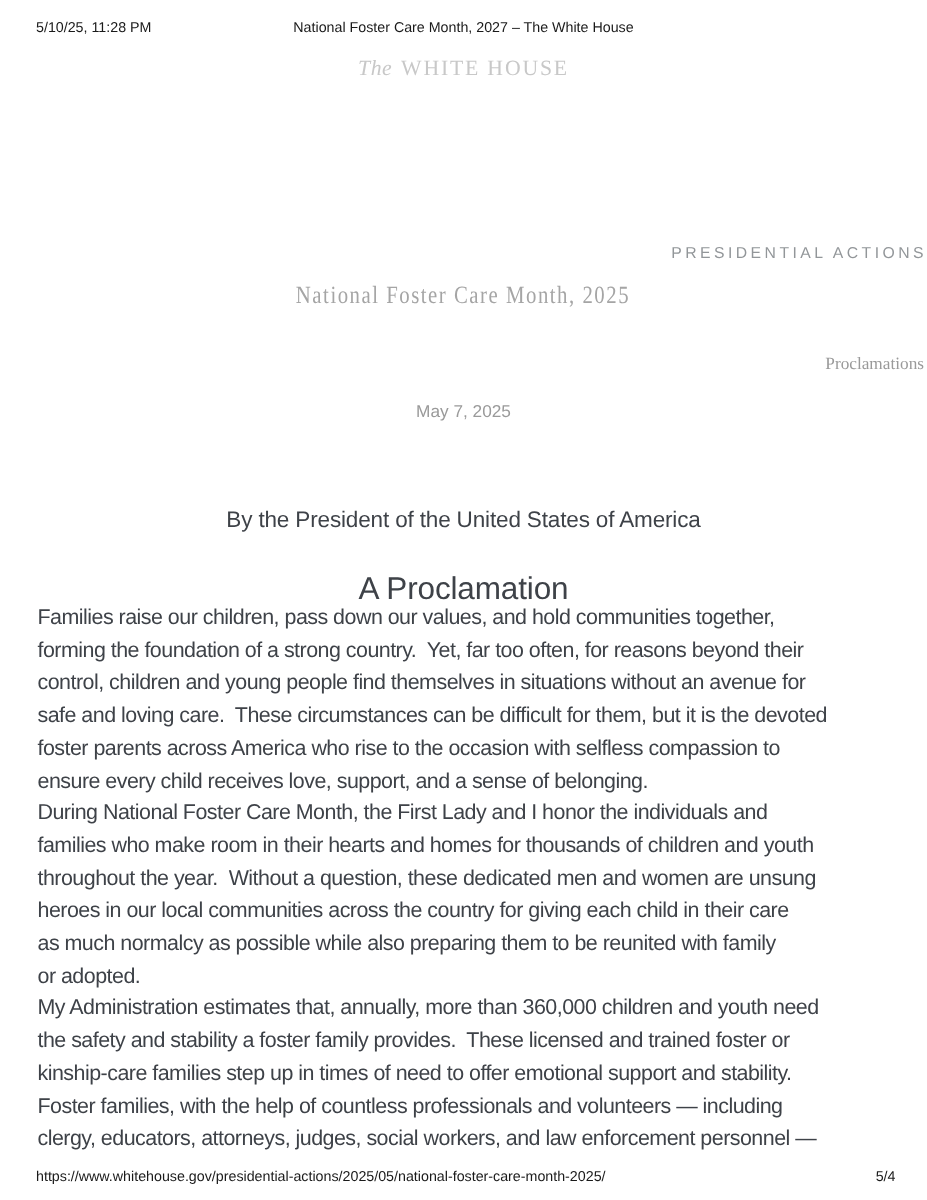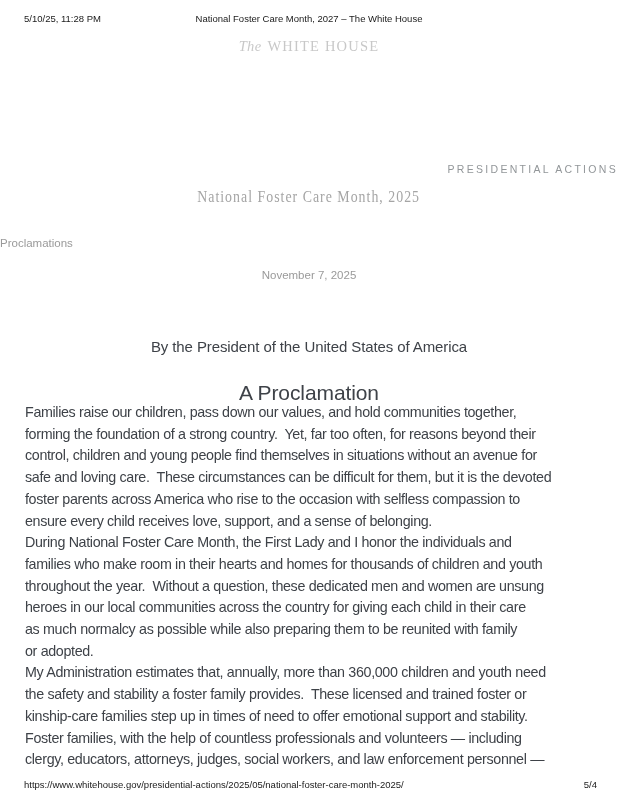--- a/index.html
+++ b/index.html
@@ -46,21 +46,21 @@
   .article-title {
     display: inline-block;
     font-family: "Liberation Serif", serif;
     font-size: 16.5px; font-weight: normal;
     color: #a5a5a5; letter-spacing: 1.2px;
     transform: scaleX(0.84); transform-origin: center;
     margin: 0;
   }
   .category {
     position: absolute; top: 237px; left: 0; right: 2px;
-    text-align: left; font-size: 11.5px; color: #9a9a9a;
+    text-align: right; font-size: 11.5px; color: #9a9a9a; font-family: Liberation Serif, serif;
   }
   .pub-date {
     position: absolute; top: 269px; left: 0; right: 0;
     text-align: center; font-size: 11.5px; color: #9a9a9a;
   }
   .byline {
     position: absolute; top: 338px; left: 0; right: 0;
     text-align: center; font-size: 15px; color: #3e4248;
     letter-spacing: -0.1px;
   }
@@ -109,21 +109,21 @@
   </div>
 
   <div class="eyebrow">PRESIDENTIAL ACTIONS</div>
 
   <div class="article-title-wrap">
     <h1 class="article-title">National Foster Care Month, 2025</h1>
   </div>
 
   <div class="category">Proclamations</div>
 
-  <div class="pub-date">November 7, 2025</div>
+  <div class="pub-date">May 7, 2025</div>
 
   <div class="byline">By the President of the United States of America</div>
 
   <div class="subheading">A Proclamation</div>
 
   <div class="article-body">
     <p>Families raise our children, pass down our values, and hold communities together,
 forming the foundation of a strong country.  Yet, far too often, for reasons beyond their
 control, children and young people find themselves in situations without an avenue for
 safe and loving care.  These circumstances can be difficult for them, but it is the devoted

